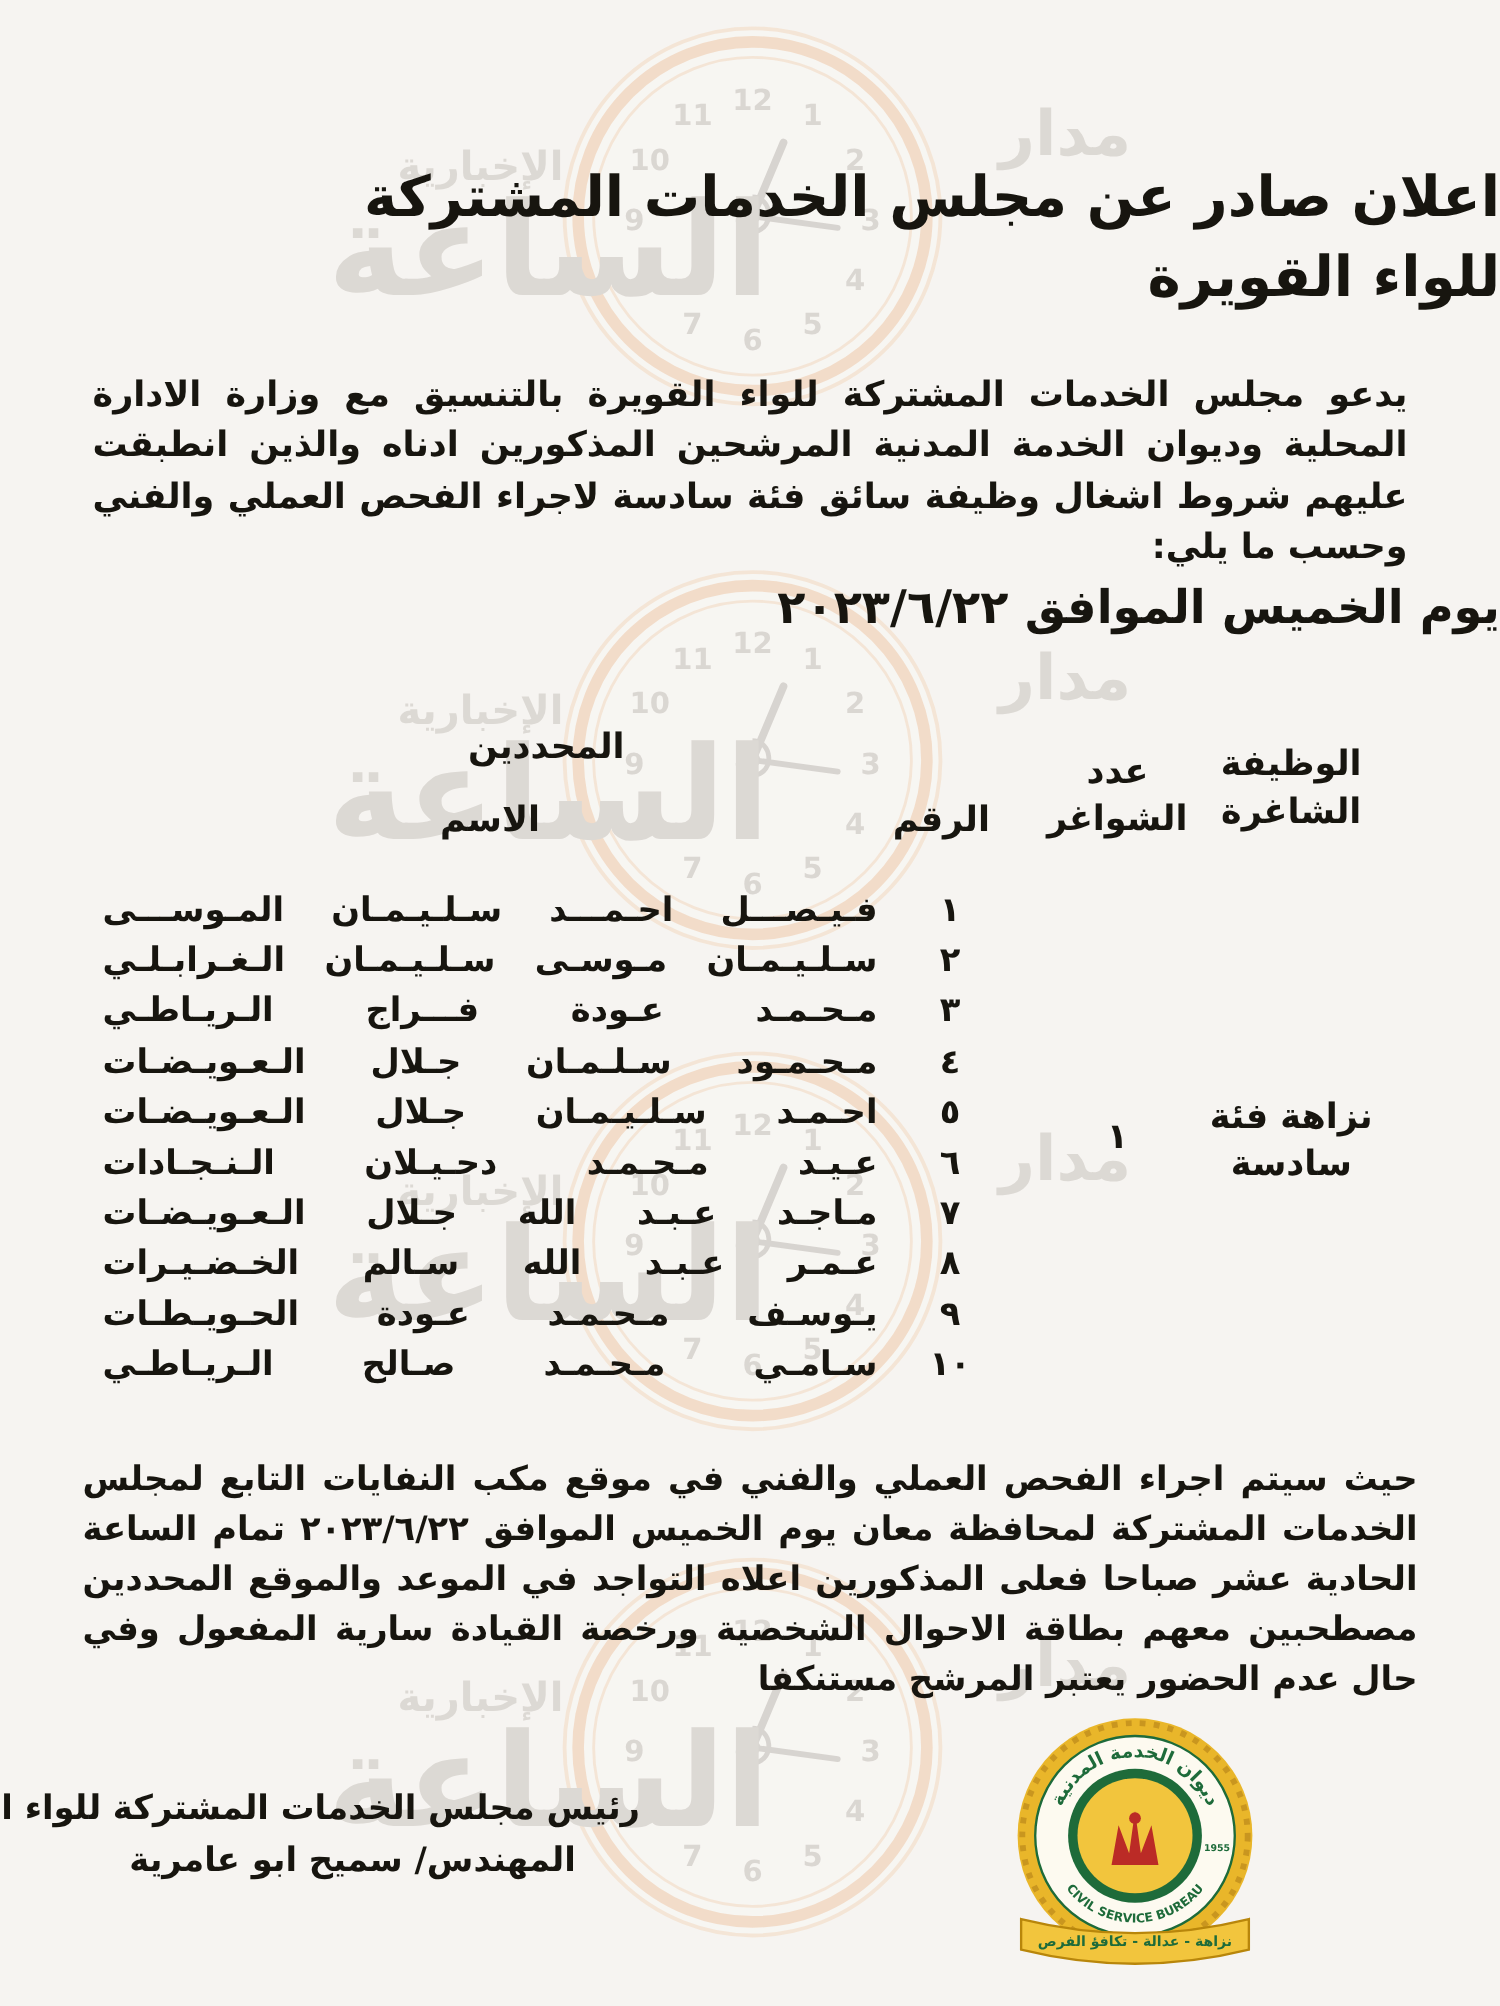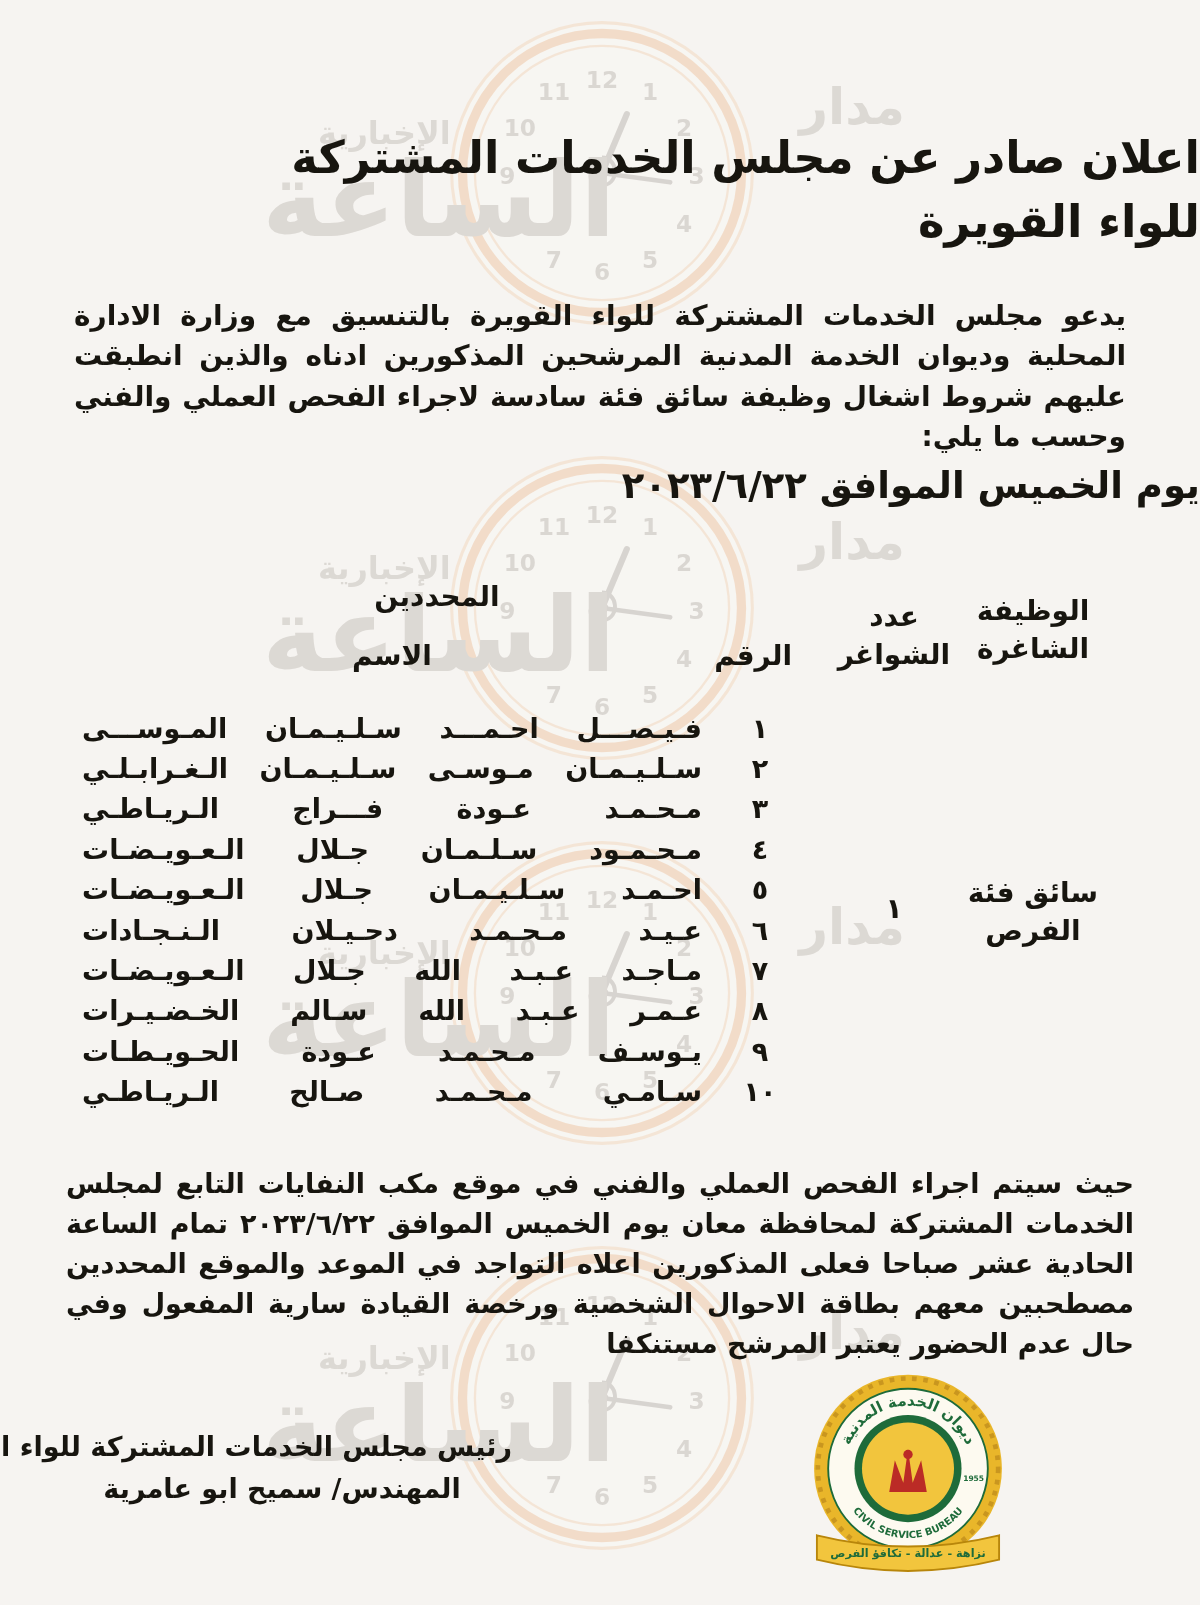--- a/index.html
+++ b/index.html
@@ -179,21 +179,21 @@
     <h1 class="title">
       <span>اعلان صادر عن مجلس الخدمات المشتركة</span><br>
       <span>للواء القويرة</span>
     </h1>
 
     <p class="intro">يدعو مجلس الخدمات المشتركة للواء القويرة بالتنسيق مع وزارة الادارة المحلية وديوان الخدمة المدنية المرشحين المذكورين ادناه والذين انطبقت عليهم شروط اشغال وظيفة سائق فئة سادسة لاجراء الفحص العملي والفني وحسب ما يلي:</p>
 
     <h2 class="date-heading">يوم الخميس الموافق ٢٠٢٣/٦/٢٢</h2>
 
     <div class="col-hdr pos-hdr">الوظيفة الشاغرة</div>
-    <div class="col-val pos-val">سائق فئة الفرص</div>
+    <div class="col-val pos-val">نزاهة فئة سادسة</div>
 
     <div class="col-hdr vac-hdr">عدد الشواغر</div>
     <div class="col-val vac-val">١</div>
 
     <div class="candidates">
       <div class="hdr-candidates">المحددين</div>
       <div class="subhdrs">
         <div class="h-num">الرقم</div>
         <div class="h-name">الاسم</div>
       </div>

